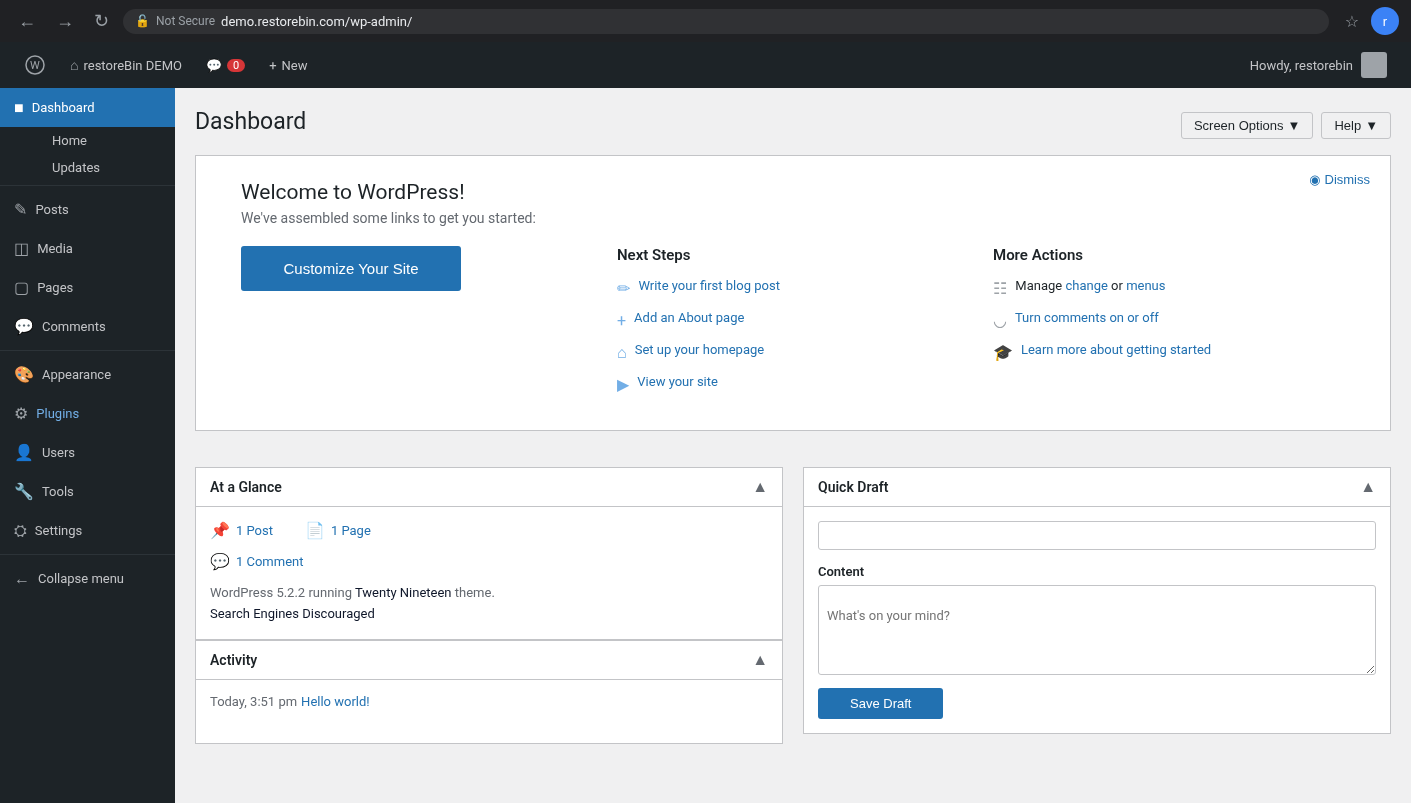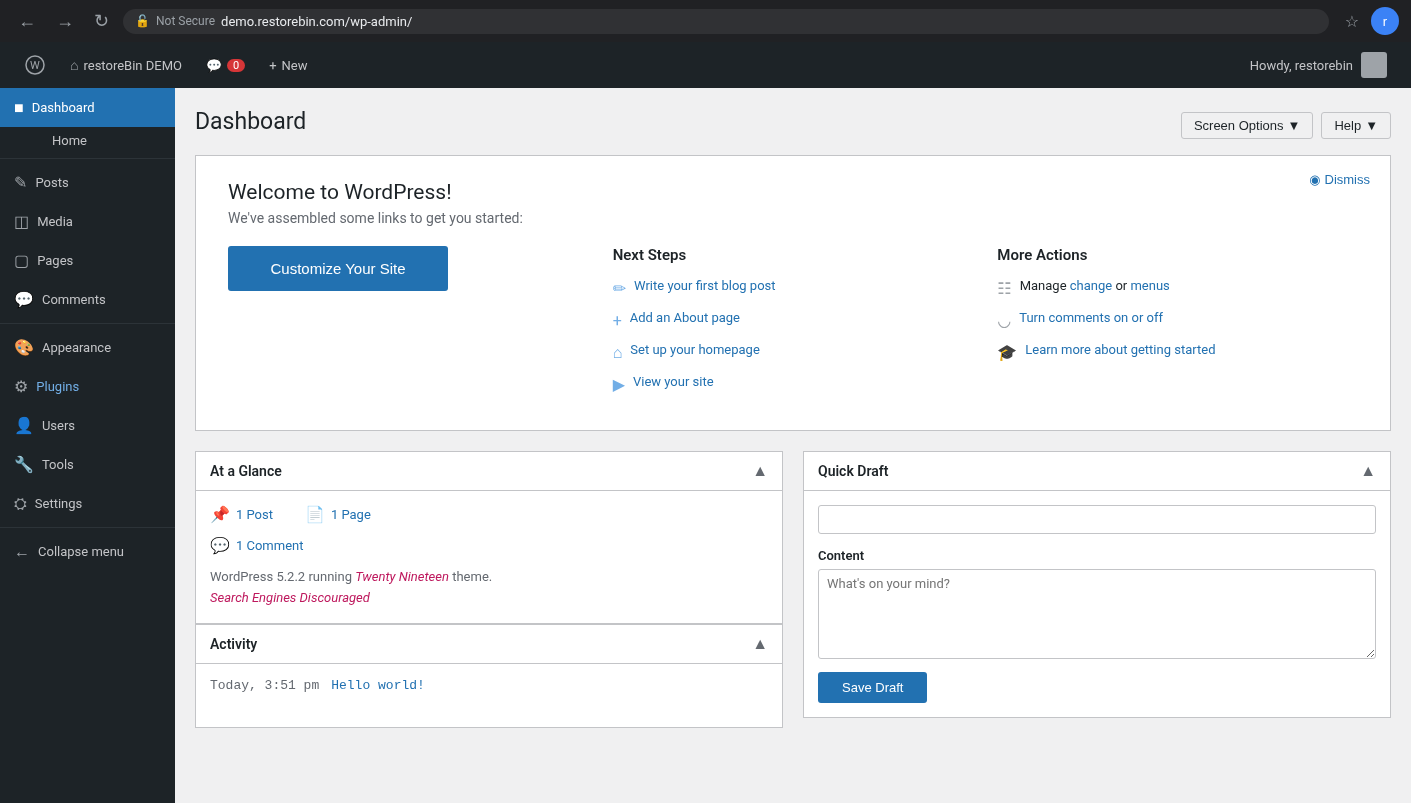--- a/index.html
+++ b/index.html
@@ -169,22 +169,22 @@
       color: #1d2327;
       display: flex;
       align-items: center;
       gap: 4px;
     }
 
     
     .welcome-panel {
       background: white;
       border: 1px solid #c3c4c7;
-      padding: 24px 32px;
-      margin-bottom: 20px;
+      padding: 24px 45px;
+      margin-bottom: 36px;
       position: relative;
     }
     .welcome-title { font-size: 21px; font-weight: 400; color: #1d2327; margin-bottom: 6px; }
     .welcome-subtitle { color: #646970; font-size: 14px; margin-bottom: 20px; }
     .dismiss-btn {
       position: absolute;
       top: 16px;
       right: 20px;
       background: none;
       border: none;
@@ -275,71 +275,70 @@
       text-decoration: none;
     }
     .glance-icon { color: #9ea3a8; font-size: 16px; }
     .glance-count-row {
       display: flex;
       gap: 32px;
       flex-wrap: wrap;
       margin-bottom: 12px;
     }
     .glance-wp-info { color: #646970; font-size: 13px; line-height: 1.6; }
-    .glance-wp-info a { color: #be185d; text-decoration: none; font-style: italic; }
+    .glance-wp-info a { color: #0f172a; text-decoration: none; }
 
     
     .quick-draft-label {
       font-size: 13px;
       color: #1d2327;
       font-weight: 600;
       margin-bottom: 6px;
       display: block;
     }
     .quick-draft-input {
       width: 100%;
       padding: 6px 8px;
       border: 1px solid #c3c4c7;
       border-radius: 3px;
       font-size: 13px;
       margin-bottom: 14px;
       color: #1d2327;
     }
     .quick-draft-textarea {
       width: 100%;
-      padding: 6px 8px;
+      padding: 22px 8px;
       border: 1px solid #c3c4c7;
       border-radius: 3px;
       font-size: 13px;
       height: 90px;
       resize: vertical;
       color: #646970;
       font-family: inherit;
     }
     .save-draft-btn {
       background: #2271b1;
       color: white;
       border: none;
       border-radius: 3px;
-      padding: 8px 24px;
+      padding: 8px 32px;
       font-size: 13px;
       cursor: pointer;
       margin-top: 10px;
     }
 
     
     .activity-section { margin-bottom: 20px; }
     .activity-subtitle { font-size: 14px; font-weight: 600; color: #1d2327; margin-bottom: 8px; }
     .activity-row {
       display: flex;
-      gap: 12px;
+      gap: 4px;
       font-size: 13px;
       color: #646970;
       align-items: flex-end;
-      font-family: Liberation Mono, monospace;
     }
     .activity-row a { color: #2271b1; text-decoration: none; }
     .activity-time { color: #646970; white-space: nowrap; }
   </style>
 </head>
 <body>
 
 <div class="browser-chrome">
   <button class="browser-nav-btn" title="Back">←</button>
   <button class="browser-nav-btn" title="Forward">→</button>
@@ -380,20 +379,23 @@
 
 <div class="wp-layout">
 
   <div class="sidebar">
     <div class="sidebar-menu-item active">
       <span class="menu-icon">■</span>
       <span>Dashboard</span>
     </div>
     <div class="sidebar-sub-item">
       <span>Home</span>
+    </div>
+    <div class="sidebar-sub-item">
+      <span>Updates</span>
     </div>
     <div class="sidebar-separator"></div>
     <div class="sidebar-menu-item">
       <span class="menu-icon">✎</span>
       <span>Posts</span>
     </div>
     <div class="sidebar-menu-item">
       <span class="menu-icon">◫</span>
       <span>Media</span>
     </div>

